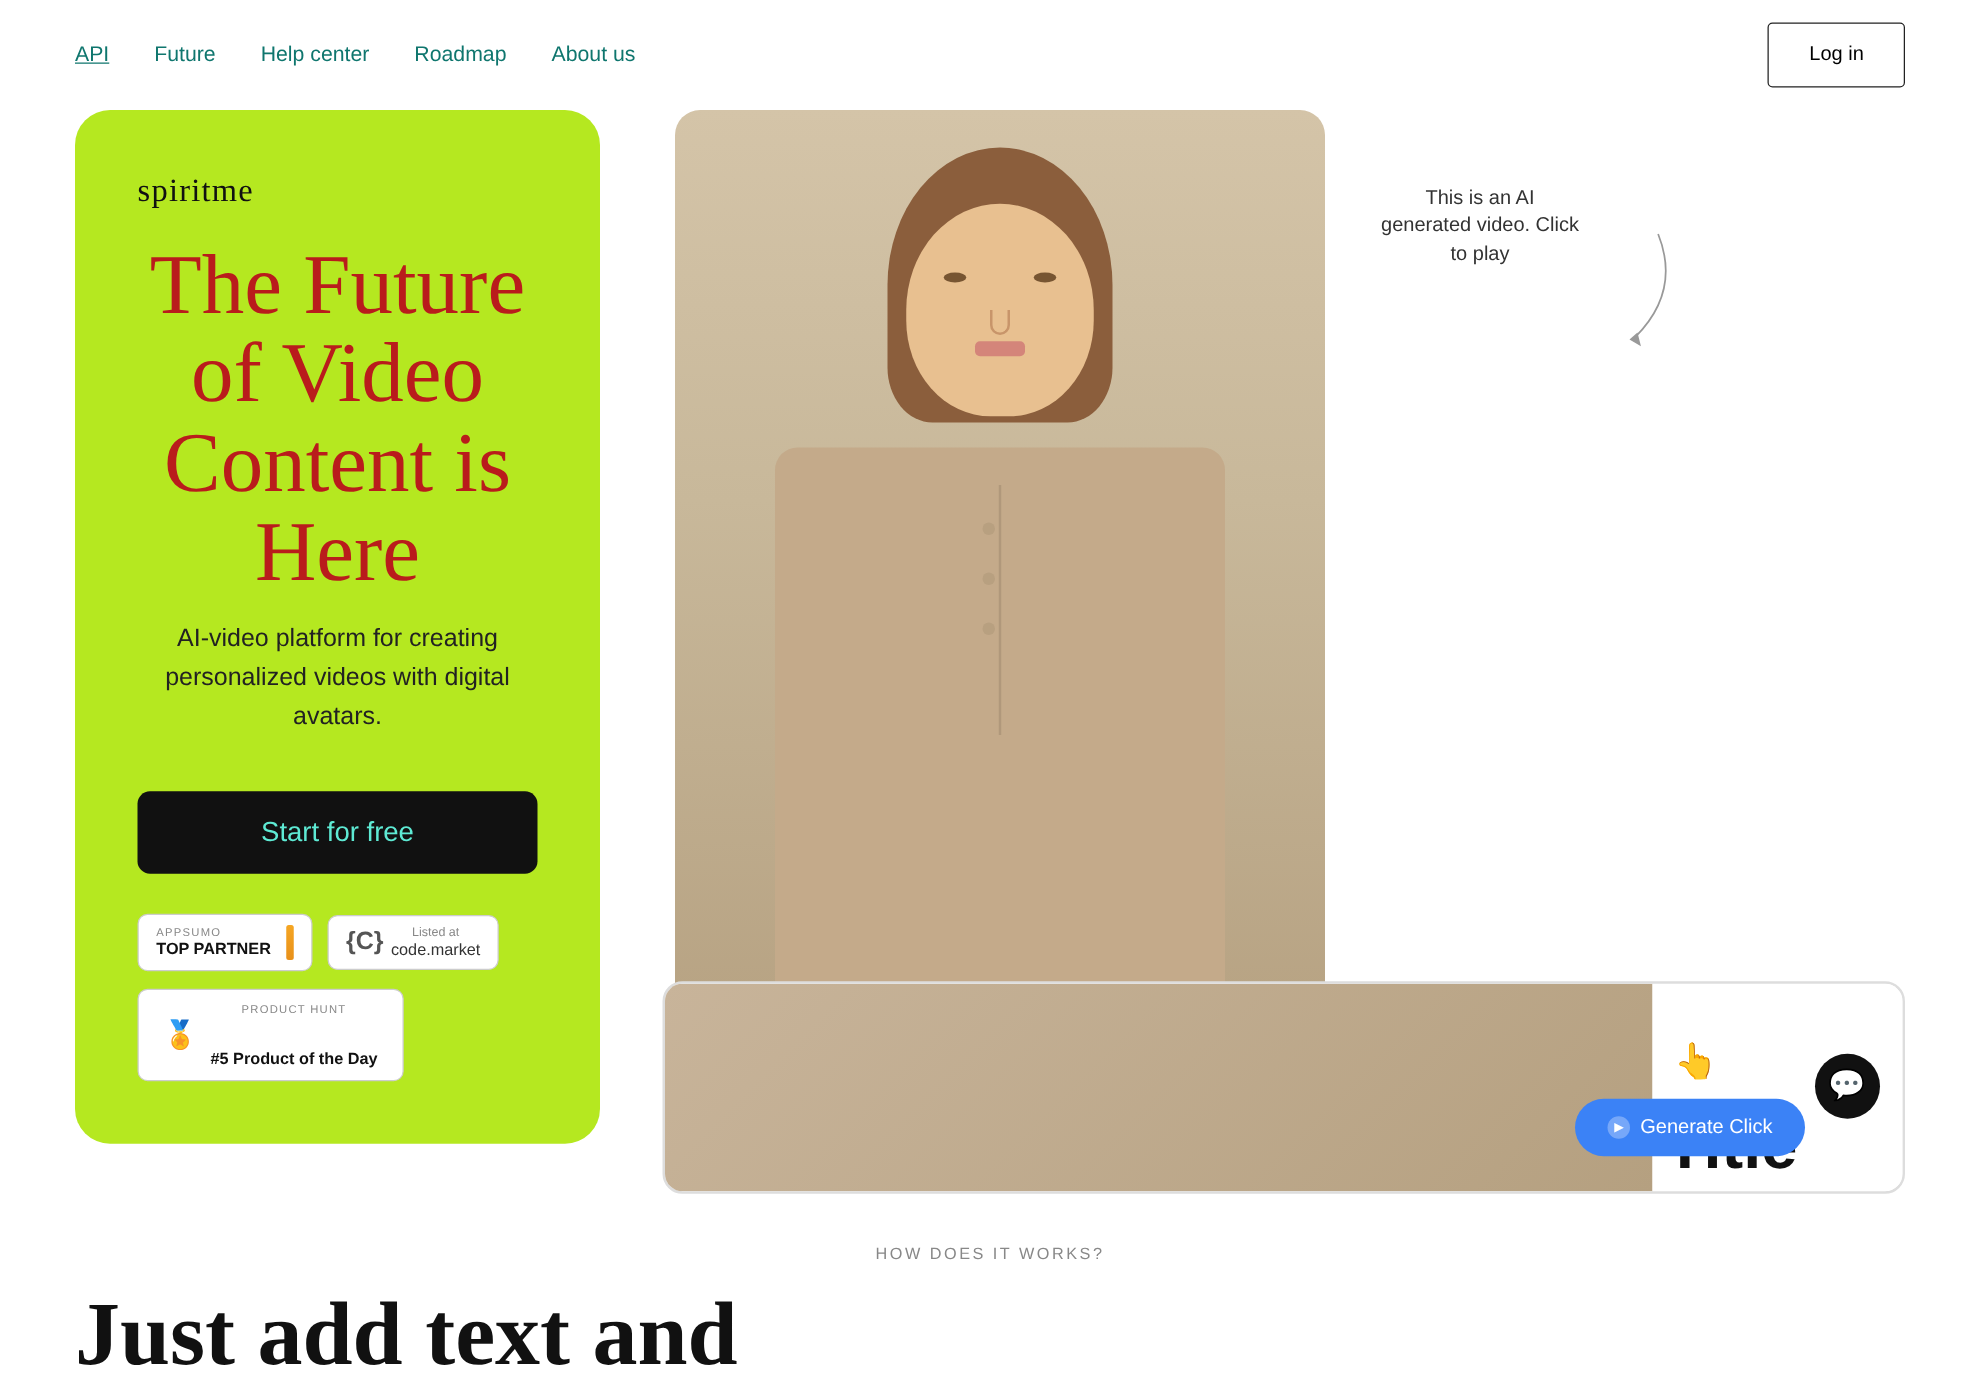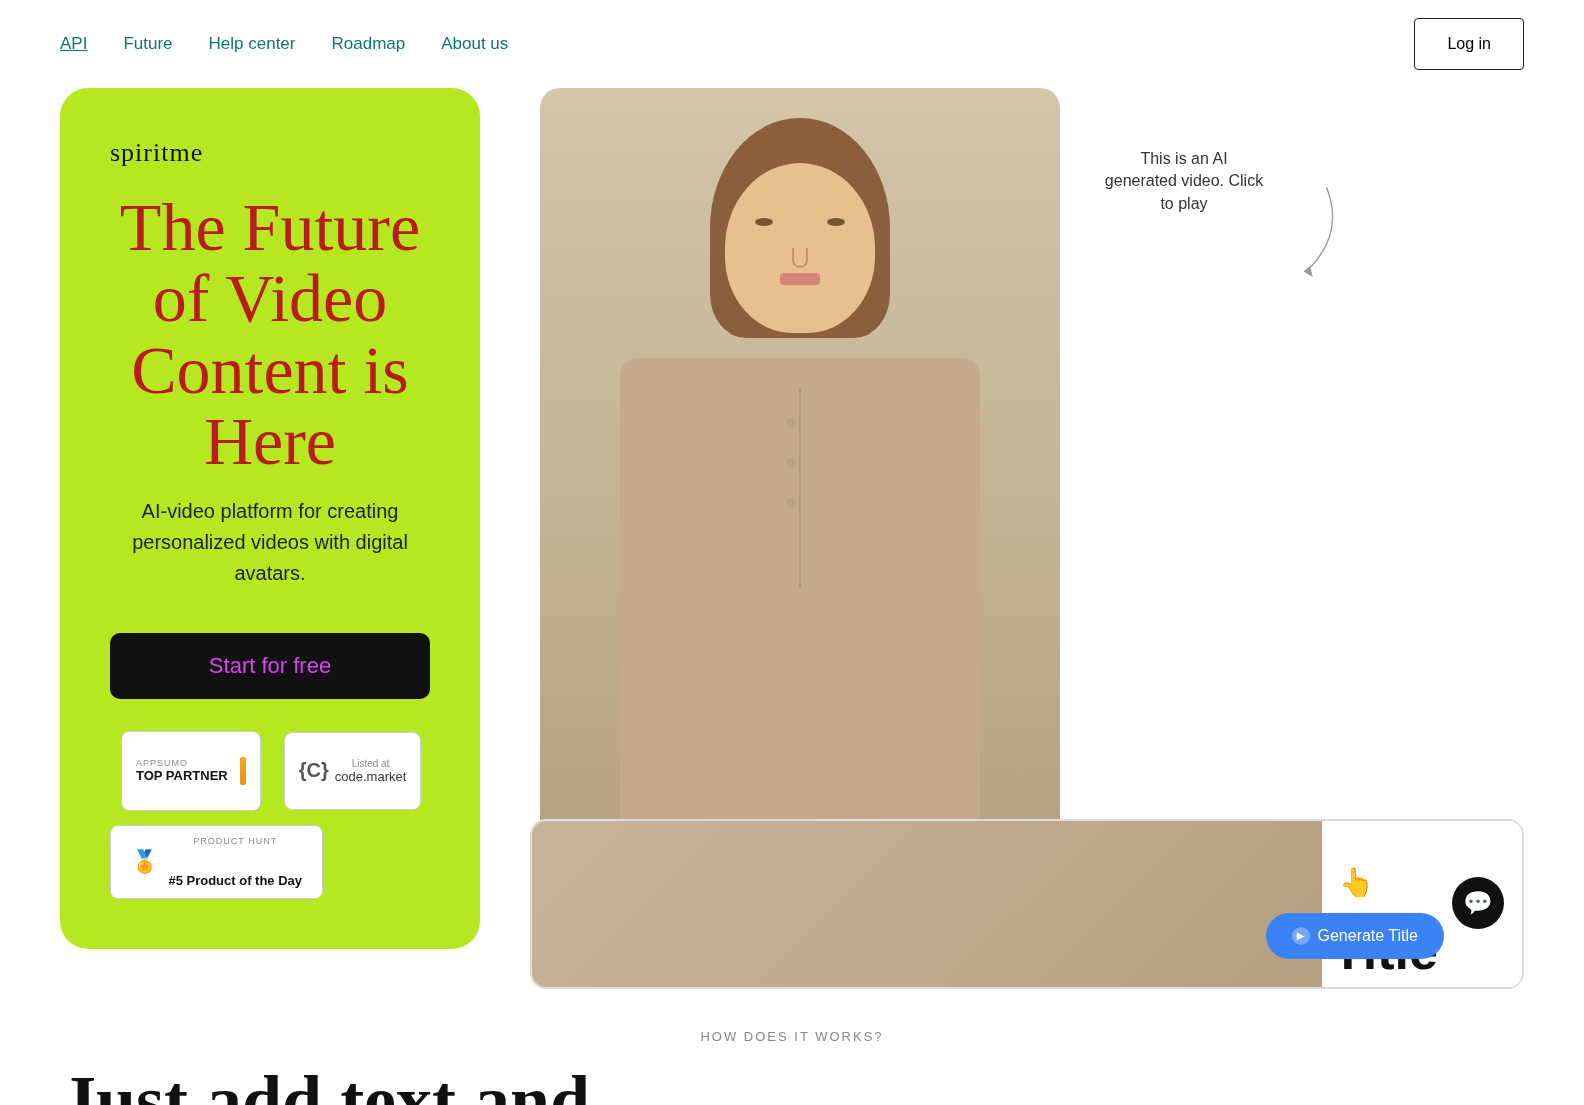--- a/index.html
+++ b/index.html
@@ -84,46 +84,45 @@
     }
     .hero-subtitle {
       font-size: 20px;
       color: #222;
       line-height: 1.55;
       margin-bottom: 44px;
       max-width: 320px;
     }
     .start-btn {
       background: #111;
-      color: #d946ef;
+      color: #5eead4;
       border: none;
       border-radius: 10px;
       padding: 20px 0;
       width: 100%;
       font-size: 22px;
       cursor: pointer;
       margin-bottom: 32px;
     }
     .badges-row {
       display: flex;
       gap: 12px;
       align-items: center;
       margin-bottom: 14px;
     }
     .badge {
       border: 1.5px solid #ccc;
       border-radius: 8px;
       background: #fff;
-      padding: 25px 14px;
+      padding: 8px 14px;
       display: flex;
       align-items: center;
       gap: 8px;
       font-size: 12px;
       color: #333;
-      margin-left: 11px;
     }
     .badge-appsumo {
       display: flex;
       flex-direction: column;
       align-items: flex-start;
     }
     .badge-appsumo .app-label {
       font-size: 9px;
       color: #888;
       letter-spacing: 1px;
@@ -462,21 +461,21 @@
       <div class="video-preview-inner">
         <div class="video-left"></div>
         <div class="video-right">
           <div class="title-text-preview">Title</div>
         </div>
       </div>
     </div>
 
     <button class="generate-btn">
       <div class="generate-play-icon">▶</div>
-      <span>Generate Title</span>
+      <span>Generate Click</span>
     </button>
 
     <div class="cursor-hand">👆</div>
 
     <div class="chat-bubble">
       <span>💬</span>
     </div>
 
   </div>
 </div>

